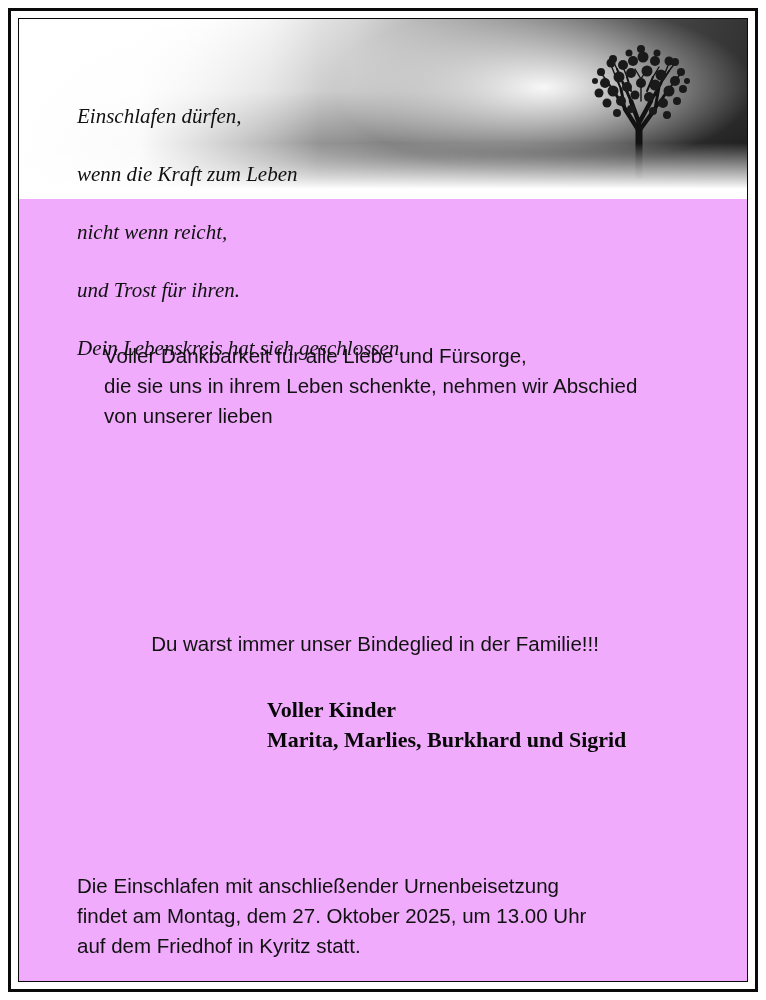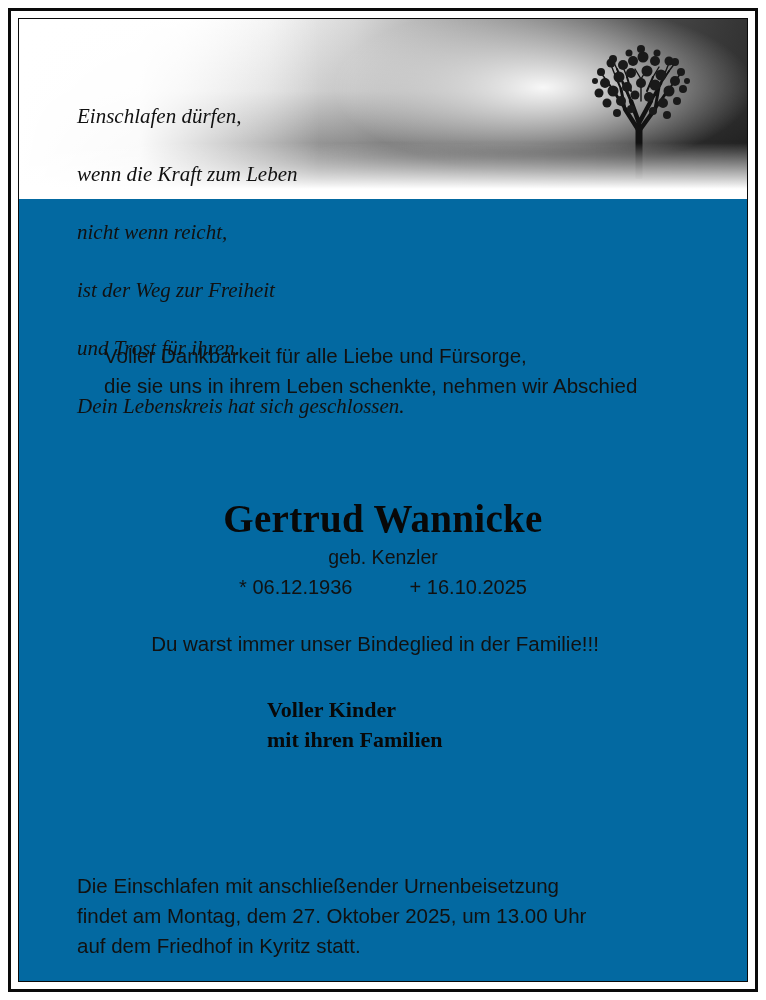--- a/index.html
+++ b/index.html
@@ -30,21 +30,21 @@
     border: 3px solid #0a0a0a;
     box-sizing: border-box;
   }
   .frame-inner {
     position: absolute;
     left: 18px;
     top: 18px;
     right: 18px;
     bottom: 18px;
     border: 1px solid #0a0a0a;
-    background: #0369a1;
+    background: #f0abfc;
     box-sizing: border-box;
     overflow: hidden;
   }
   
   .banner {
     position: absolute;
     left: 0;
     top: 0;
     width: 100%;
     height: 180px;
@@ -240,45 +240,36 @@
             <circle cx="86" cy="22" r="3.5"></circle>
         </g>
       </svg>
       <div class="banner-fade-bottom"></div>
     </div>
 
     <div class="verse">
       <div>Einschlafen dürfen,</div>
       <div>wenn die Kraft zum Leben</div>
       <div>nicht wenn reicht,</div>
-      <div>ist der Weg zur Freiheit</div>
       <div>und Trost für ihren.</div>
       <div>Dein Lebenskreis hat sich geschlossen.</div>
     </div>
 
     <div class="intro">
       <div>Voller Dankbarkeit für alle Liebe und Fürsorge,</div>
       <div>die sie uns in ihrem Leben schenkte, nehmen wir Abschied</div>
-    </div>
-
-    <div class="name-block">
-      <div class="name">Gertrud Wannicke</div>
-      <div class="maiden">geb. Kenzler</div>
-      <div class="dates">
-        <span>* 06.12.1936</span>
-        <span class="gap"></span>
-        <span>+ 16.10.2025</span>
-      </div>
-    </div>
+      <div>von unserer lieben</div>
+    </div>
+
 
     <div class="tribute">Du warst immer unser Bindeglied in der Familie!!!</div>
 
     <div class="family">
       <div>Voller Kinder</div>
-      <div>mit ihren Familien</div>
+      <div>Marita, Marlies, Burkhard und Sigrid</div>
     </div>
 
     <div class="footer">
       <div>Die Einschlafen mit anschließender Urnenbeisetzung</div>
       <div>findet am Montag, dem 27. Oktober 2025, um 13.00 Uhr</div>
       <div>auf dem Friedhof in Kyritz statt.</div>
     </div>
 
   </div>
 </div>

